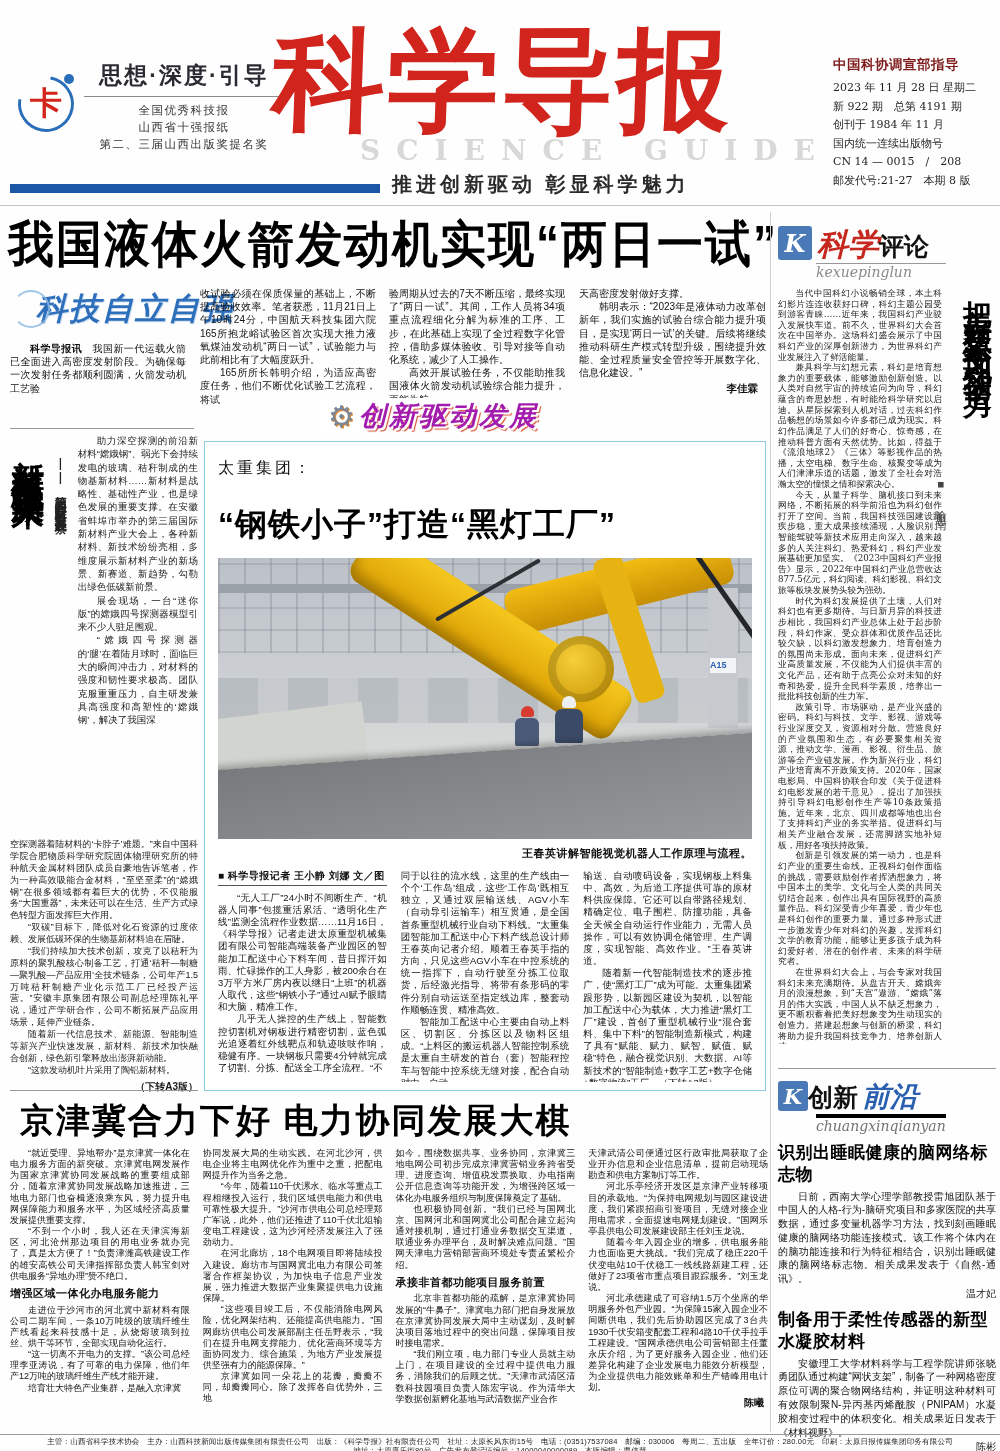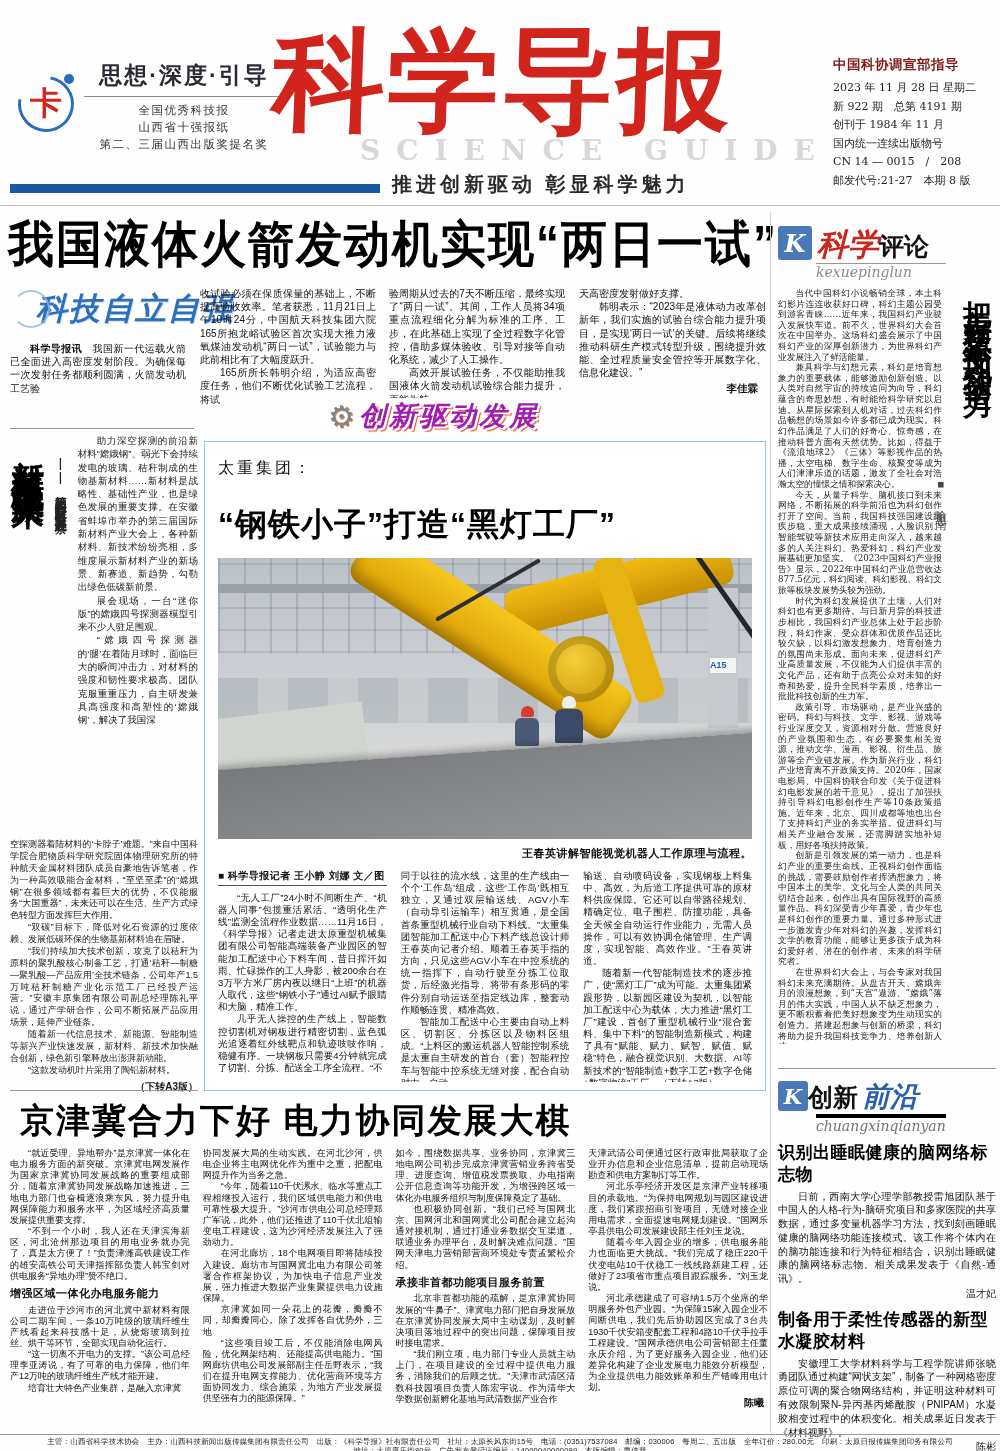--- a/index.html
+++ b/index.html
@@ -347,22 +347,22 @@
       <div>
           <p>走进位于沙河市的河北冀中新材料有限公司二期车间，一条10万吨级的玻璃纤维生产线看起来科技感十足，从烧熔玻璃到拉丝、烘干等环节，全部实现自动化运行。</p>
           <p>“这一切离不开电力的支撑。”该公司总经理李亚涛说，有了可靠的电力保障，他们年产12万吨的玻璃纤维生产线才能开建。</p>
           <p>培育壮大特色产业集群，是融入京津冀</p>
         </div>
     </div>
     <div class="p-col cont">
         <p>协同发展大局的生动实践。在河北沙河，供电企业将主电网优化作为重中之重，把配电网提升作为当务之急。</p>
         <p>“今年，随着110千伏漯水、临水等重点工程相继投入运行，我们区域供电能力和供电可靠性极大提升。”沙河市供电公司总经理郑广军说，此外，他们还推进了110千伏北俎输变电工程建设，这为沙河经济发展注入了强劲动力。</p>
         <p>在河北廊坊，18个电网项目即将陆续投入建设。廊坊市与国网冀北电力有限公司签署合作框架协议，为加快电子信息产业发展，强力推进大数据产业集聚提供电力设施保障。</p>
+        <p>“这些项目竣工后，不仅能消除电网风险，优化网架结构、还能提高供电能力。”国网廊坊供电公司发展部副主任岳野表示，“我们在提升电网支撑能力、优化营商环境等方面协同发力、综合施策，为地方产业发展提供坚强有力的能源保障。”</p>
         <p>京津冀如同一朵花上的花瓣，瓣瓣不同，却瓣瓣同心。除了发挥各自优势外，三地</p>
-        <p>“这些项目竣工后，不仅能消除电网风险，优化网架结构、还能提高供电能力。”国网廊坊供电公司发展部副主任岳野表示，“我们在提升电网支撑能力、优化营商环境等方面协同发力、综合施策，为地方产业发展提供坚强有力的能源保障。”</p>
       </div>
     <div class="p-col">
       <div class="cont">
           <p>如今，围绕数据共享、业务协同，京津冀三地电网公司初步完成京津冀营销业务跨省受理、进度查询、增值税发票换取、办电指南公开信息查询等功能开发，为增强跨区域一体化办电服务组织与制度保障奠定了基础。</p>
           <p>也积极协同创新。“我们已经与国网北京、国网河北和国网冀北公司配合建立起沟通对接机制，通过打通业务数据交互渠道，联通业务办理平台，及时解决难点问题。”国网天津电力营销部营商环境处专责孟繁松介绍。</p>
         </div>
       <div class="power-subhead">承接非首都功能项目服务前置</div>
       <div>
           <p>北京非首都功能的疏解，是京津冀协同发展的“牛鼻子”。津冀电力部门把自身发展放在京津冀协同发展大局中主动谋划，及时解决项目落地过程中的突出问题，保障项目按时接电需求。</p>
           <p>“我们刚立项，电力部门专业人员就主动上门，在项目建设的全过程中提供电力服务，消除我们的后顾之忧。”天津市武清区清数科技园项目负责人陈宏宇说。作为清华大学数据创新孵化基地与武清数据产业合作</p>

